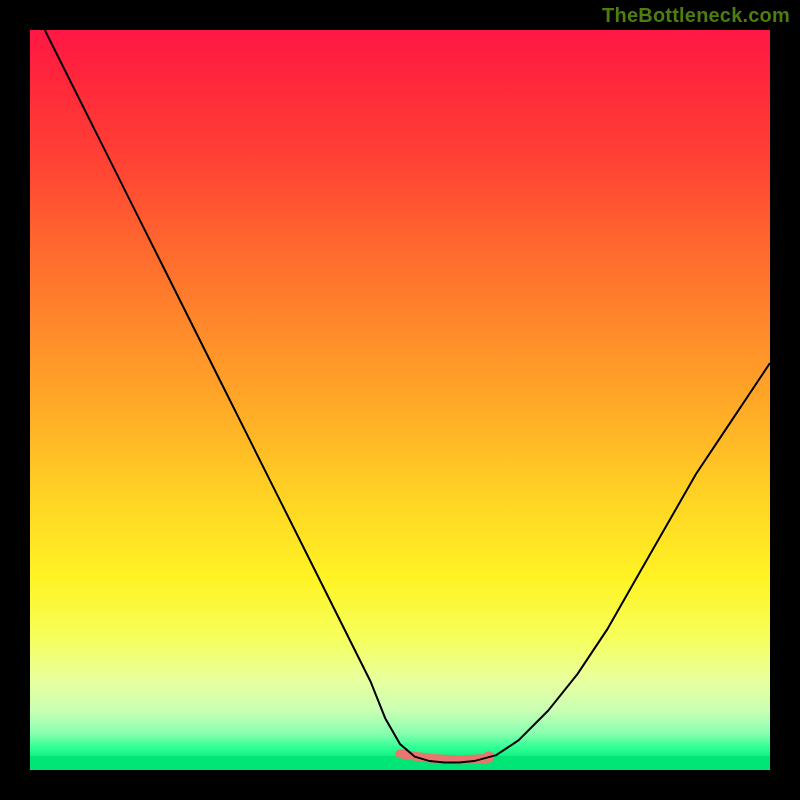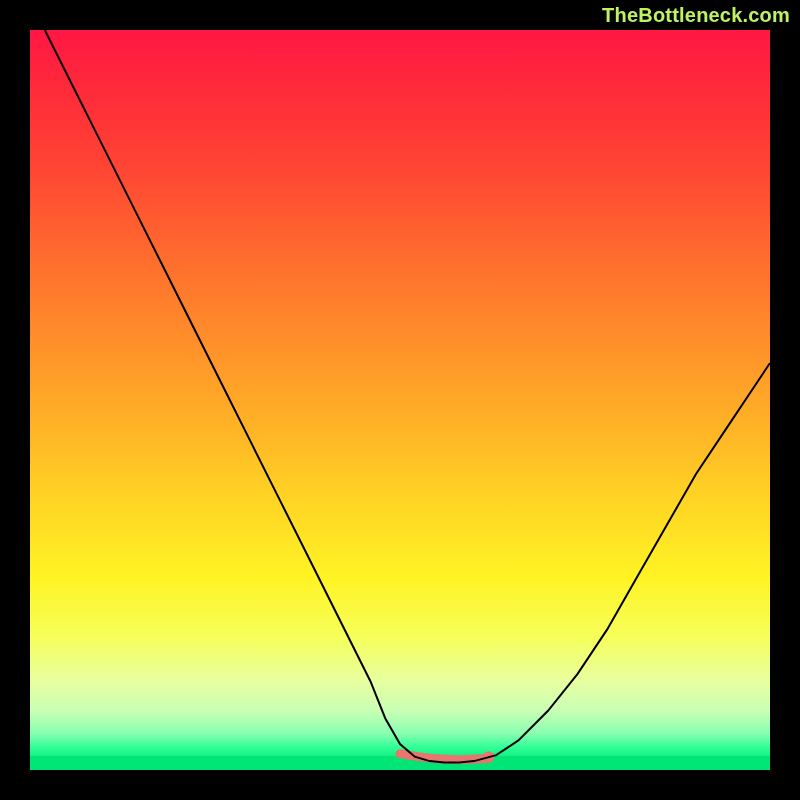--- a/index.html
+++ b/index.html
@@ -14,21 +14,21 @@
   .frame {
     position: relative;
     width: 800px;
     height: 800px;
     background: #000;
   }
   .watermark {
     position: absolute;
     top: 4px;
     right: 10px;
-    color: #bef264;
+    color: #4d7c0f;
     font-size: 20px;
     font-weight: 600;
     letter-spacing: 0.2px;
     z-index: 10;
   }
   .plot-area {
     position: absolute;
     left: 30px;
     top: 30px;
     width: 740px;

